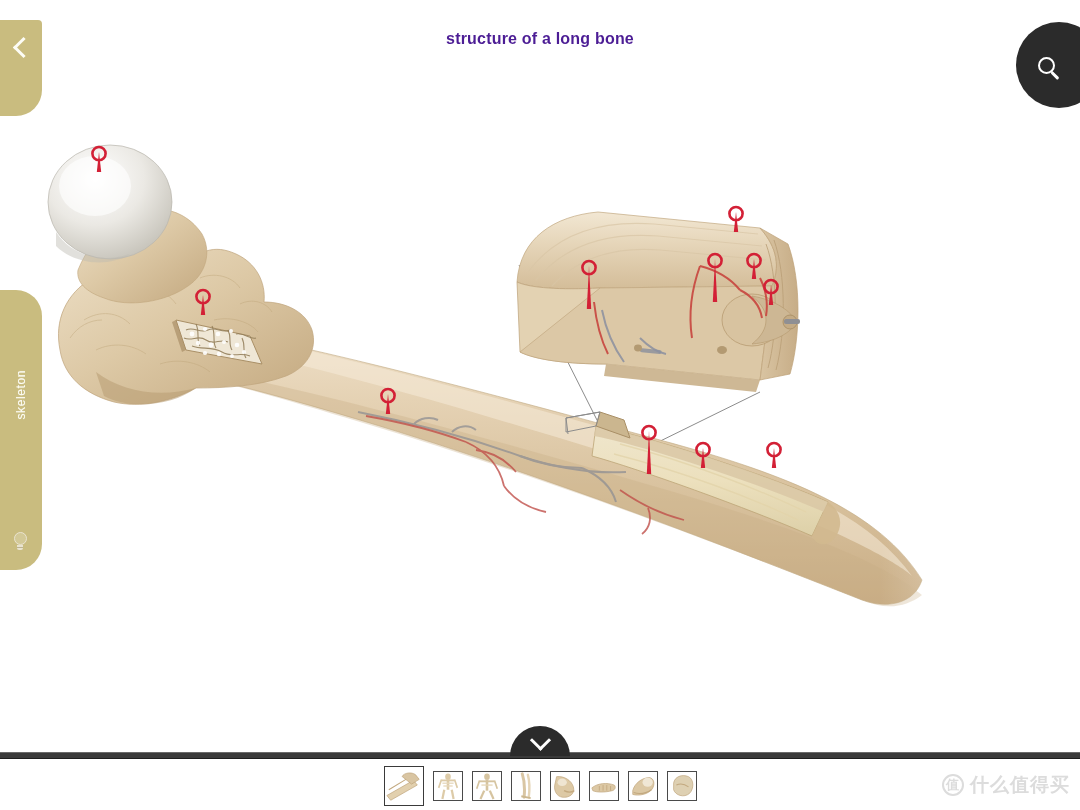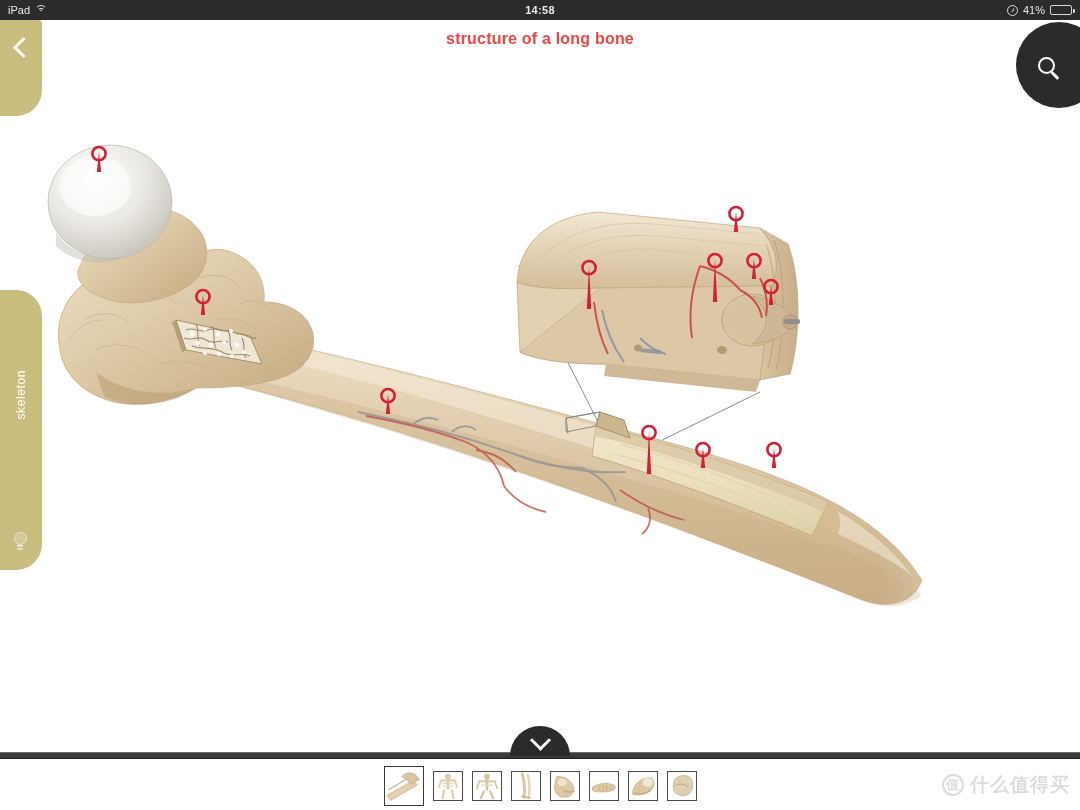--- a/index.html
+++ b/index.html
@@ -43,21 +43,21 @@
   .battery { width: 22px; height: 10px; border: 1.2px solid #d8d8d8; border-radius: 2px;
              position: relative; padding: 1px; }
   .battery::after { content:""; position:absolute; right:-3.5px; top:3px; width:2px; height:4px;
                     background:#d8d8d8; border-radius: 0 1px 1px 0; }
   .battery .fill { height: 100%; background: #e8e8e8; border-radius: 1px; }
 
   
   #page-title {
     position: absolute; top: 30px; left: 0; width: 1080px;
     text-align: center;
-    font-size: 16px; font-weight: bold; color: #ef4444;
+    font-size: 16px; font-weight: bold; color: #4c1d95;
     letter-spacing: .2px;
   }
 
   
   .side-tab {
     position: absolute; left: 0;
     background: #c9bc7f;
     width: 42px;
   }
   #side-tab-back {
@@ -175,38 +175,20 @@
     border: 2px solid #dcdcdc;
     display:flex; align-items:center; justify-content:center;
     font-size: 13px; font-weight: bold;
   }
 </style>
 </head>
 <body>
 
 <div id="app">
 
-  <div id="statusbar">
-    <div id="sb-left">
-      <span class="sb-label">iPad</span>
-      <span class="wifi-icon">
-          <i></i>
-          <i></i>
-          <i></i>
-        </span>
-    </div>
-    <div id="sb-center">14:58</div>
-    <div id="sb-right">
-      <span class="lock-icon"></span>
-      <span class="sb-label">41%</span>
-      <span class="battery">
-        <span class="fill" id="battery-fill" style="width: 41%;"></span>
-      </span>
-    </div>
-  </div>
 
   <div id="page-title">structure of a long bone</div>
 
   <div id="search-button">
     <span class="magnifier"></span>
   </div>
 
   <div id="illustration">
     <svg viewBox="0 0 1080 700" xmlns="http://www.w3.org/2000/svg" aria-hidden="true">
       <defs>

